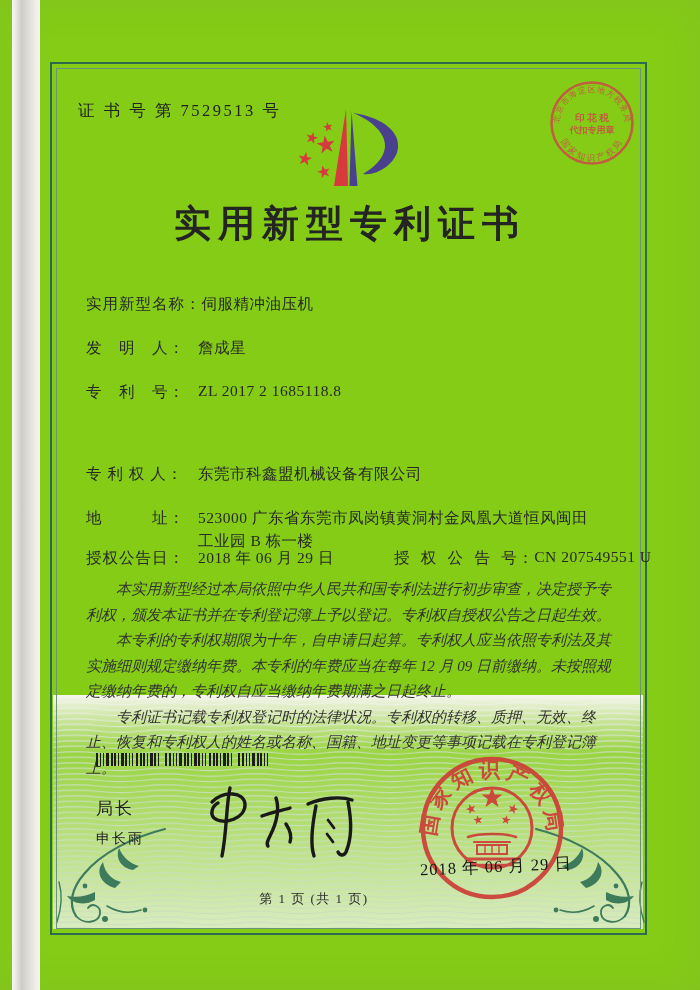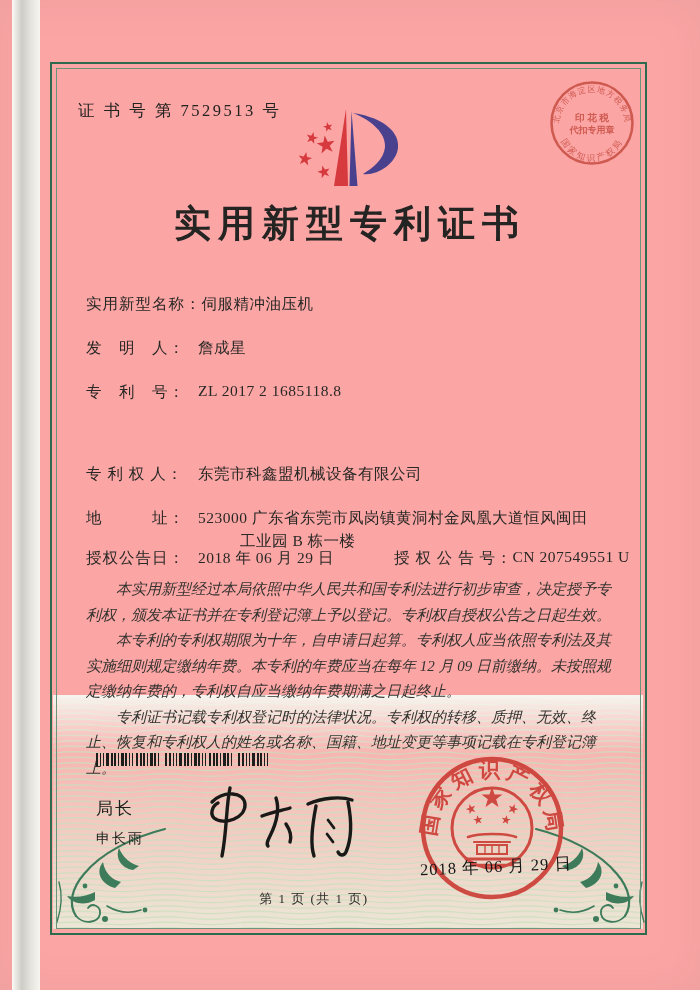--- a/index.html
+++ b/index.html
@@ -1,38 +1,38 @@
 <!DOCTYPE html>
 <html><head>
 <meta charset="utf-8">
 <style>
   html,body{margin:0;padding:0;}
   .page{
     position:relative;width:700px;height:990px;overflow:hidden;
-    background:#fca5a5;
+    background:#84cc16;
     font-family:"Liberation Serif","DejaVu Serif",serif;
     box-shadow:inset 0 0 40px rgba(120,120,110,.12);
   }
   .abs{position:absolute;}
   .scan-edge{left:12px;top:0;width:28px;height:990px;
     background:linear-gradient(to right,#fbfaf6,#cdccc6 35%,#e3e2dc 65%,#f6f5ef);}
   .frame{left:50px;top:62px;width:593px;height:869px;border:2.5px solid #2e6a4e;z-index:4;pointer-events:none;}
   .frame-inner{position:absolute;inset:4px;border:1.5px solid #6a9379;}
   .waves{left:53px;top:695px;z-index:2;}
   .cert-no{left:78px;top:100px;font-size:16.5px;letter-spacing:2.5px;color:#232320;z-index:5;}
   .logo{left:290px;top:103px;z-index:5;}
   .title{left:0;top:199px;width:700px;text-align:center;font-size:37px;letter-spacing:7px;
     font-weight:600;color:#242422;z-index:5;}
   .row{left:86px;font-size:15.5px;color:#282825;display:flex;z-index:5;white-space:nowrap;}
   .row .flabel{display:inline-block;min-width:112px;letter-spacing:1px;}
   .row .fvalue{letter-spacing:.5px;}
   .row-name{top:294px;} .row-inventor{top:338px;} .row-patentno{top:382px;}
   .row-filing{top:422px;} .row-patentee{top:464px;} .row-address{top:508px;}
   .row-grantdate{top:548px;} .row-grantno{left:394px;top:548px;}
-  .addr2{margin-top:2px;margin-left:42px;}
+  .addr2{margin-top:2px;}
   .paragraphs{left:86px;top:577px;width:528px;font-size:15px;line-height:25.5px;
     font-style:italic;color:#33332f;z-index:5;}
   .paragraphs p{margin:0;text-indent:2em;}
   .barcode{left:96px;top:753px;width:172px;height:13px;z-index:6;
     background:repeating-linear-gradient(to right,
       #1d1d1b 0 2px,transparent 2px 3.6px,#1d1d1b 3.6px 5px,transparent 5px 7.2px,
       #1d1d1b 7.2px 8px,transparent 8px 10.4px,#1d1d1b 10.4px 13px,transparent 13px 14.6px);}
   .officer-role{left:96px;top:797px;font-size:17px;color:#20201e;letter-spacing:2px;z-index:6;}
   .officer-name{left:96px;top:830px;font-size:14px;color:#20201e;letter-spacing:2px;z-index:6;}
   .signature{left:200px;top:776px;z-index:6;}
@@ -148,21 +148,21 @@
     <span class="fvalue">
       <span style="display:block;">523000 广东省东莞市凤岗镇黄洞村金凤凰大道恒风闽田</span>
       <span class="addr2" style="display:block;">工业园 B 栋一楼</span>
     </span>
   </div>
   <div class="abs row row-grantdate">
     <span class="flabel">授权公告日：</span>
     <span class="fvalue">2018 年 06 月 29 日</span>
   </div>
   <div class="abs row row-grantno">
-    <span style="letter-spacing:1px;">授 权 公 告 号：</span>
+    <span style="letter-spacing:1px;font-family:Liberation Mono, monospace;">授 权 公 告 号：</span>
     <span class="fvalue">CN 207549551 U</span>
   </div>
 
   <div class="abs paragraphs">
     <p>本实用新型经过本局依照中华人民共和国专利法进行初步审查，决定授予专利权，颁发本证书并在专利登记簿上予以登记。专利权自授权公告之日起生效。</p>
     <p>本专利的专利权期限为十年，自申请日起算。专利权人应当依照专利法及其实施细则规定缴纳年费。本专利的年费应当在每年 12 月 09 日前缴纳。未按照规定缴纳年费的，专利权自应当缴纳年费期满之日起终止。</p>
     <p>专利证书记载专利权登记时的法律状况。专利权的转移、质押、无效、终止、恢复和专利权人的姓名或名称、国籍、地址变更等事项记载在专利登记簿上。</p>
   </div>
 
   <div class="abs barcode"></div>

